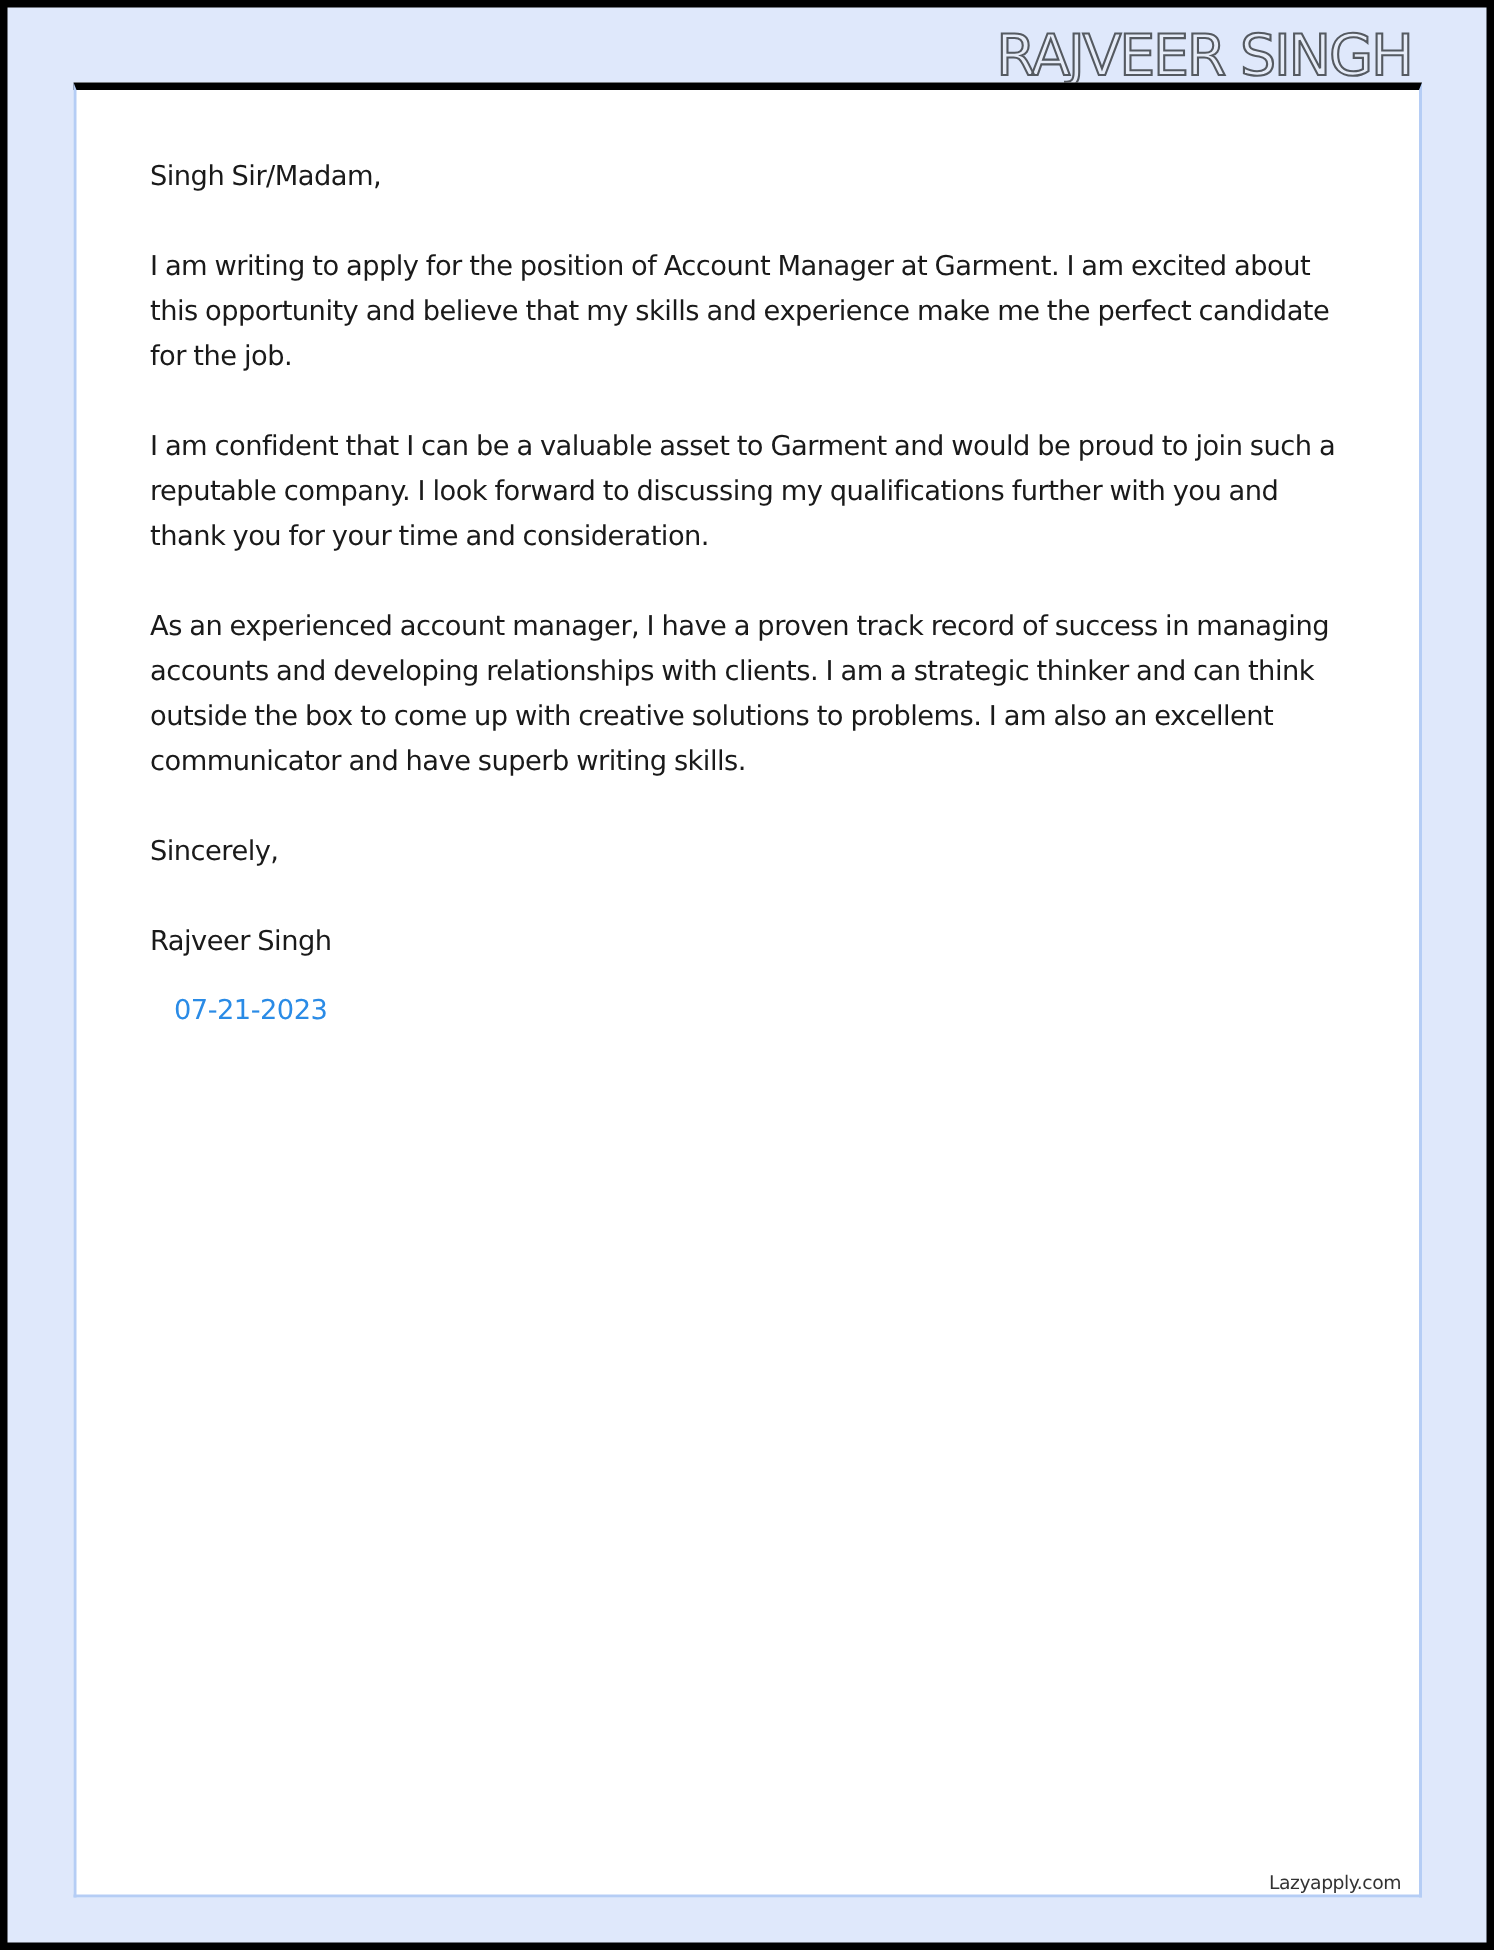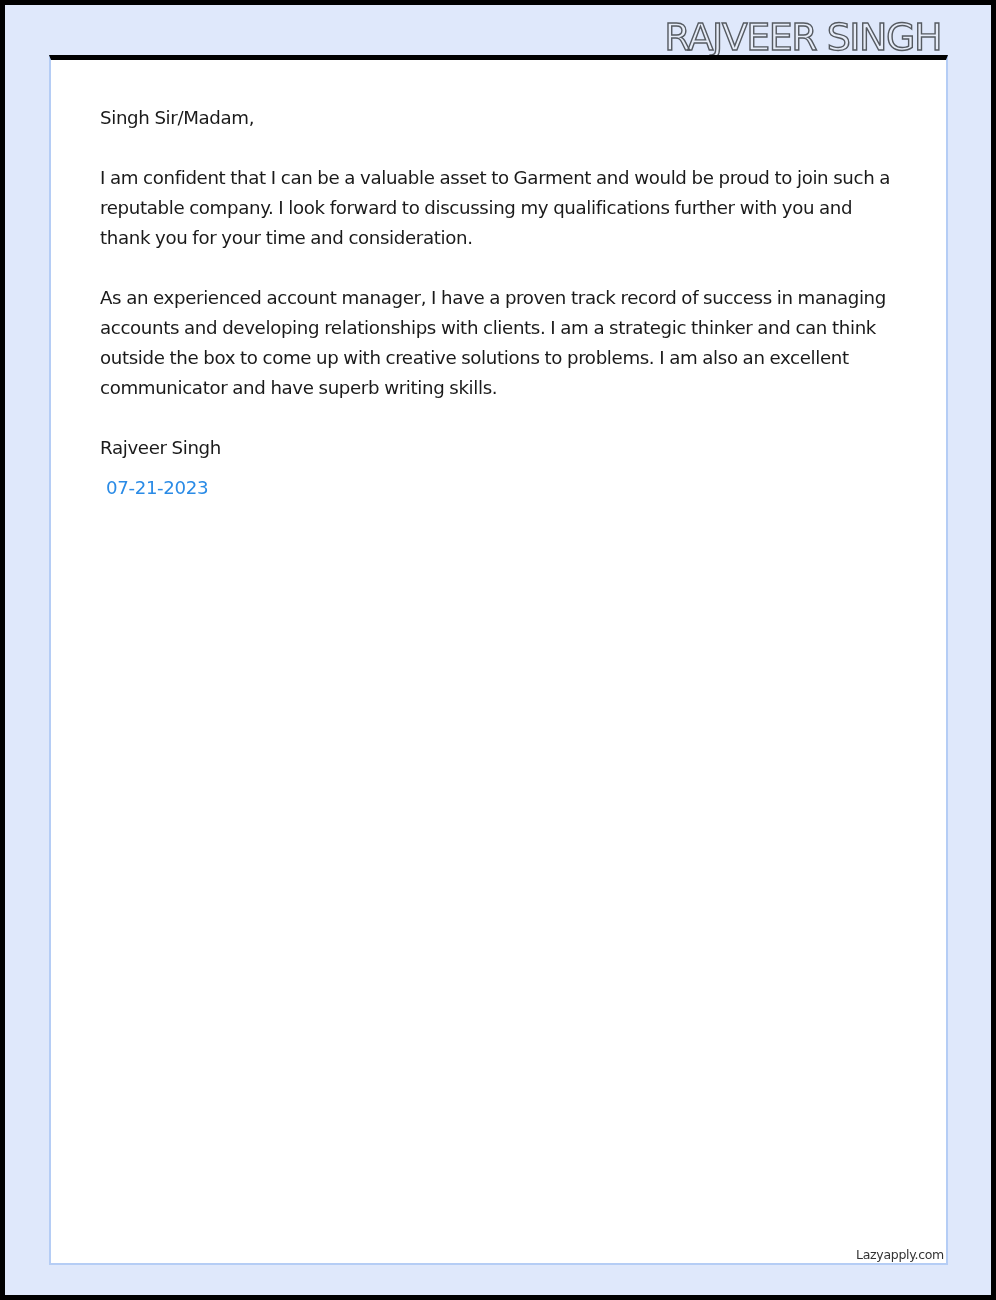--- a/index.html
+++ b/index.html
@@ -60,42 +60,44 @@
       word-spacing: -0.5px;
     }
     .letter p {
       margin: 0 0 30px 0;
     }
     .letter p.signature {
       margin: 0 0 10px 0;
     }
     .letter .date {
       color: #2a8be6;
-      margin: 6px;
+      margin: 16px;
     }
     .footer-brand {
       position: absolute;
-      right: 2px;
+      right: 12px;
       bottom: 0px;
       font-family: "DejaVu Sans", sans-serif;
       font-size: 12.5px;
       line-height: 16px;
       color: #333333;
       letter-spacing: -0.3px;
     }
   </style>
 </head>
 <body>
 
 <div class="frame">
   <div class="header-name">RAJVEER SINGH</div>
 
   <div class="page">
     <div class="letter">
       <p>Singh Sir/Madam,</p>
+      <p>I am writing to apply for the position of Account Manager at Garment. I am excited about this opportunity and believe that my skills and experience make me the perfect candidate for the job.</p>
       <p>I am confident that I can be a valuable asset to Garment and would be proud to join such a reputable company. I look forward to discussing my qualifications further with you and thank you for your time and consideration.</p>
       <p>As an experienced account manager, I have a proven track record of success in managing accounts and developing relationships with clients. I am a strategic thinker and can think outside the box to come up with creative solutions to problems. I am also an excellent communicator and have superb writing skills.</p>
+      <p>Sincerely,</p>
       <p class="signature">Rajveer Singh</p>
       <p class="date">07-21-2023</p>
     </div>
     <div class="footer-brand">Lazyapply.com</div>
   </div>
 </div>
 
 </body></html>

